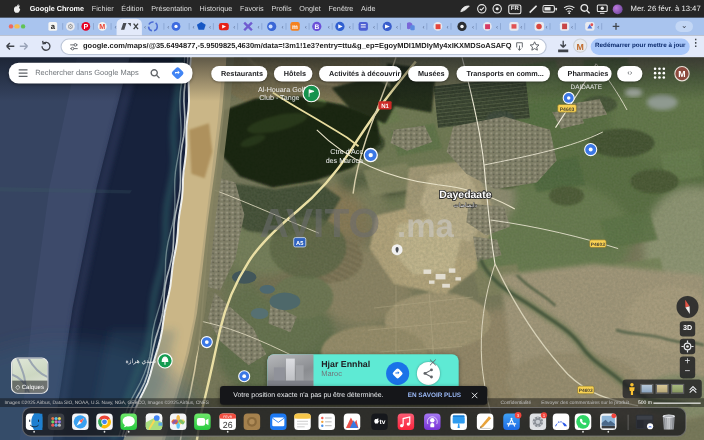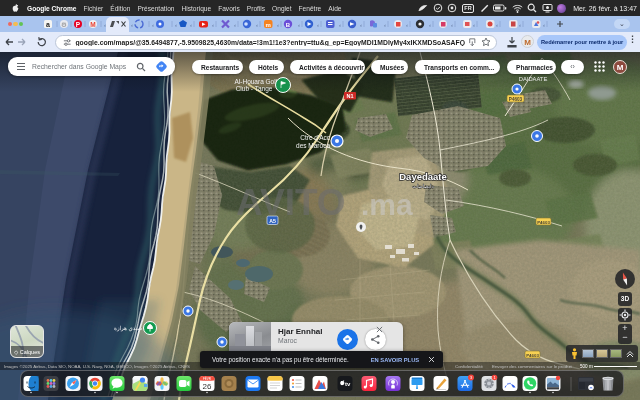--- a/index.html
+++ b/index.html
@@ -21,21 +21,21 @@
 #toolbar{position:absolute;left:0;top:32px;width:640px;height:20px;background:#e3eafa}
 #omni{position:absolute;left:55px;top:2.5px;width:442px;height:15px;background:#fff;border:1px solid #bcc6d8;border-radius:8px;display:flex;align-items:center}
 #omni .url{font-size:6.8px;color:#1b1b1b;font-weight:bold;white-space:nowrap;overflow:hidden}
 
 #map{position:absolute;left:0;top:52px;width:640px;height:348px}
 
 #searchbox{position:absolute;left:8px;top:57px;width:167px;height:19px;background:#fff;border-radius:9px;box-shadow:0 1px 3px rgba(0,0,0,.4);display:flex;align-items:center}
 .chip{position:absolute;top:60px;height:14px;background:#fff;border-radius:7px;box-shadow:0 1px 2px rgba(0,0,0,.35);font-size:6.6px;color:#202124;display:flex;align-items:center;white-space:nowrap;padding:0 6px;font-weight:bold}
 .chip .ci{margin-right:3px;font-size:7px;color:#333}
 
-#placecard{position:absolute;left:229px;top:322px;width:174px;height:30px;background:#e5e5e5;border-radius:6px 6px 0 0;box-shadow:0 1px 4px rgba(0,0,0,.4)}
+#placecard{position:absolute;left:243px;top:322px;width:174px;height:30px;background:#5eead4;border-radius:6px 6px 0 0;box-shadow:0 1px 4px rgba(0,0,0,.4)}
 #toast{position:absolute;left:200px;top:351px;width:243px;height:17px;background:#151619;border-radius:3px;display:flex;align-items:center;box-shadow:0 1px 4px rgba(0,0,0,.5)}
 
 #dock{position:absolute;left:20px;top:370px;width:604px;height:27px;background:rgba(25,25,29,.78);border:0.5px solid rgba(255,255,255,.28);border-radius:8px}
 </style></head>
 <body>
 <div id="stage">
   <div id="map" style="opacity:0.999">
   <svg width="640" height="348" viewBox="0 52 640 348" xmlns="http://www.w3.org/2000/svg">
     <defs>
       <linearGradient id="sea" x1="0" y1="0" x2="1" y2="0">

